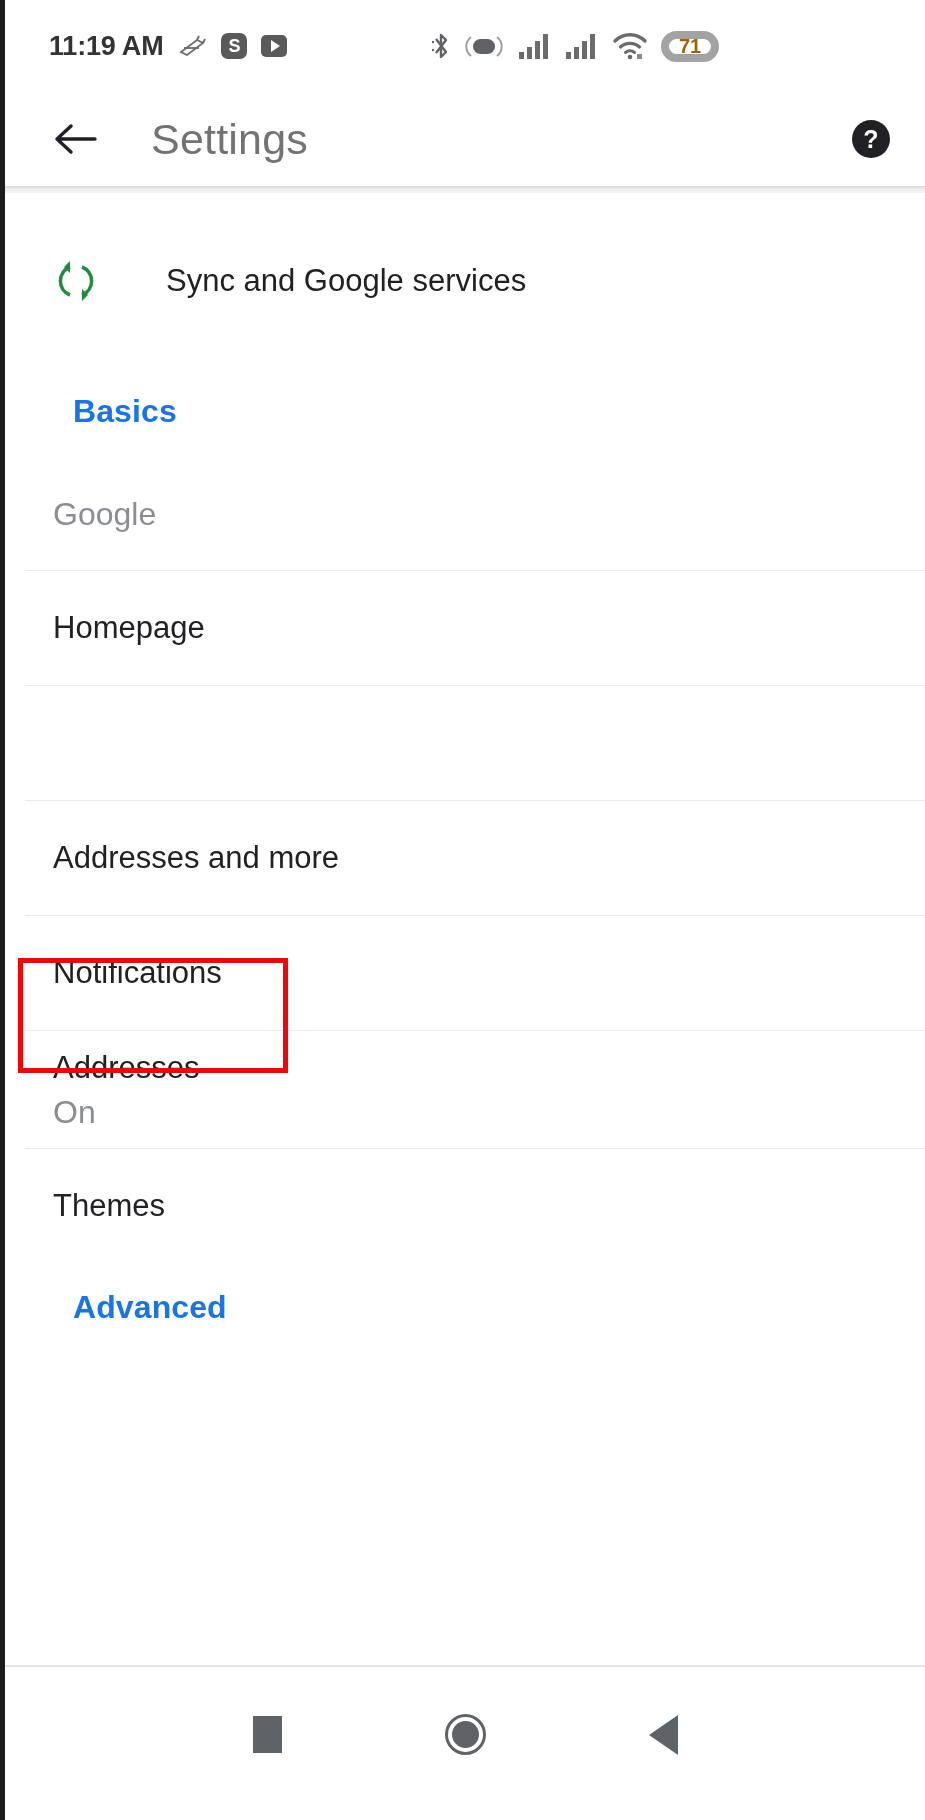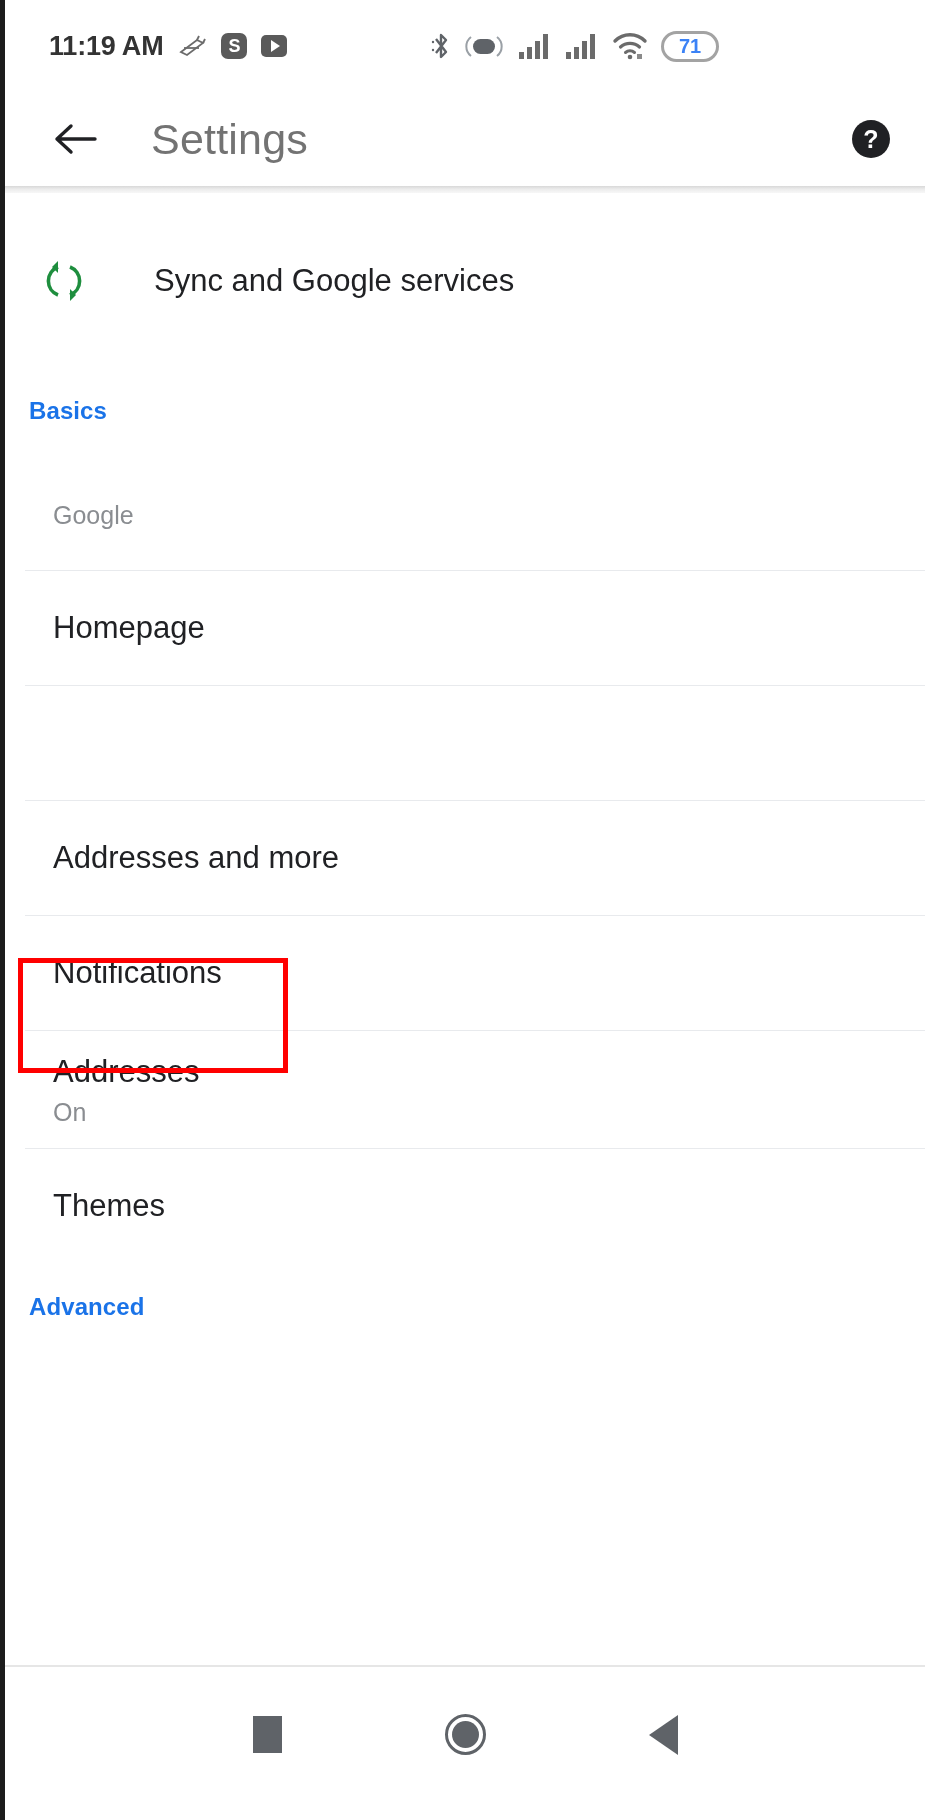--- a/index.html
+++ b/index.html
@@ -81,26 +81,26 @@
   .badge-rounded .tri {
     width: 0; height: 0;
     border-left: 9px solid #ffffff;
     border-top: 6px solid transparent;
     border-bottom: 6px solid transparent;
     margin-left: 2px;
   }
 
   .battery {
     width: 58px; height: 31px;
-    border: 3px solid #a3a3a3;
+    border: 8px solid #a3a3a3;
     border-radius: 16px;
     display: flex;
     align-items: center;
     justify-content: center;
-    color: #3b82f6;
+    color: #a16207;
     font-size: 20px;
     font-weight: bold;
     line-height: 1;
   }
 
   
   .app-bar {
     position: absolute;
     left: 5px; top: 92px;
     width: 920px; height: 94px;
@@ -160,21 +160,21 @@
     left: 20px;
     right: 0;
     bottom: 0;
     height: 1px;
     background: #e8eaed;
   }
 
   
   .sync-row {
     height: 176px;
-    padding-left: 32px;
+    padding-left: 44px;
   }
   .sync-icon {
     width: 54px;
     flex: 0 0 54px;
     display: flex;
     align-items: center;
     justify-content: center;
   }
   .sync-text { margin-left: 63px; }
   .sync-title {
@@ -187,22 +187,22 @@
     color: #8a8d91;
     margin-top: 7px;
     line-height: 1.2;
   }
 
   
   .section-header {
     height: 86px;
     display: flex;
     align-items: center;
-    padding-left: 24px;
-    font-size: 24px;
+    padding-left: 68px;
+    font-size: 32px;
     font-weight: bold;
     color: #1a73e8;
     letter-spacing: 0.1px;
   }
   .section-header.first { height: 84px; }
 
   
   .list-item {
     height: 115px;
     position: relative;
@@ -213,21 +213,21 @@
     padding-right: 30px;
     background: #ffffff;
   }
   .list-item.with-sub { height: 118px; }
   .item-title {
     font-size: 31px;
     color: #202124;
     line-height: 1.25;
   }
   .item-sub {
-    font-size: 25px;
+    font-size: 32px;
     color: #8a8d91;
     margin-top: 5px;
     line-height: 1.2;
   }
 
   
   .annotation-box {
     position: absolute;
     left: 18px;
     top: 958px;

